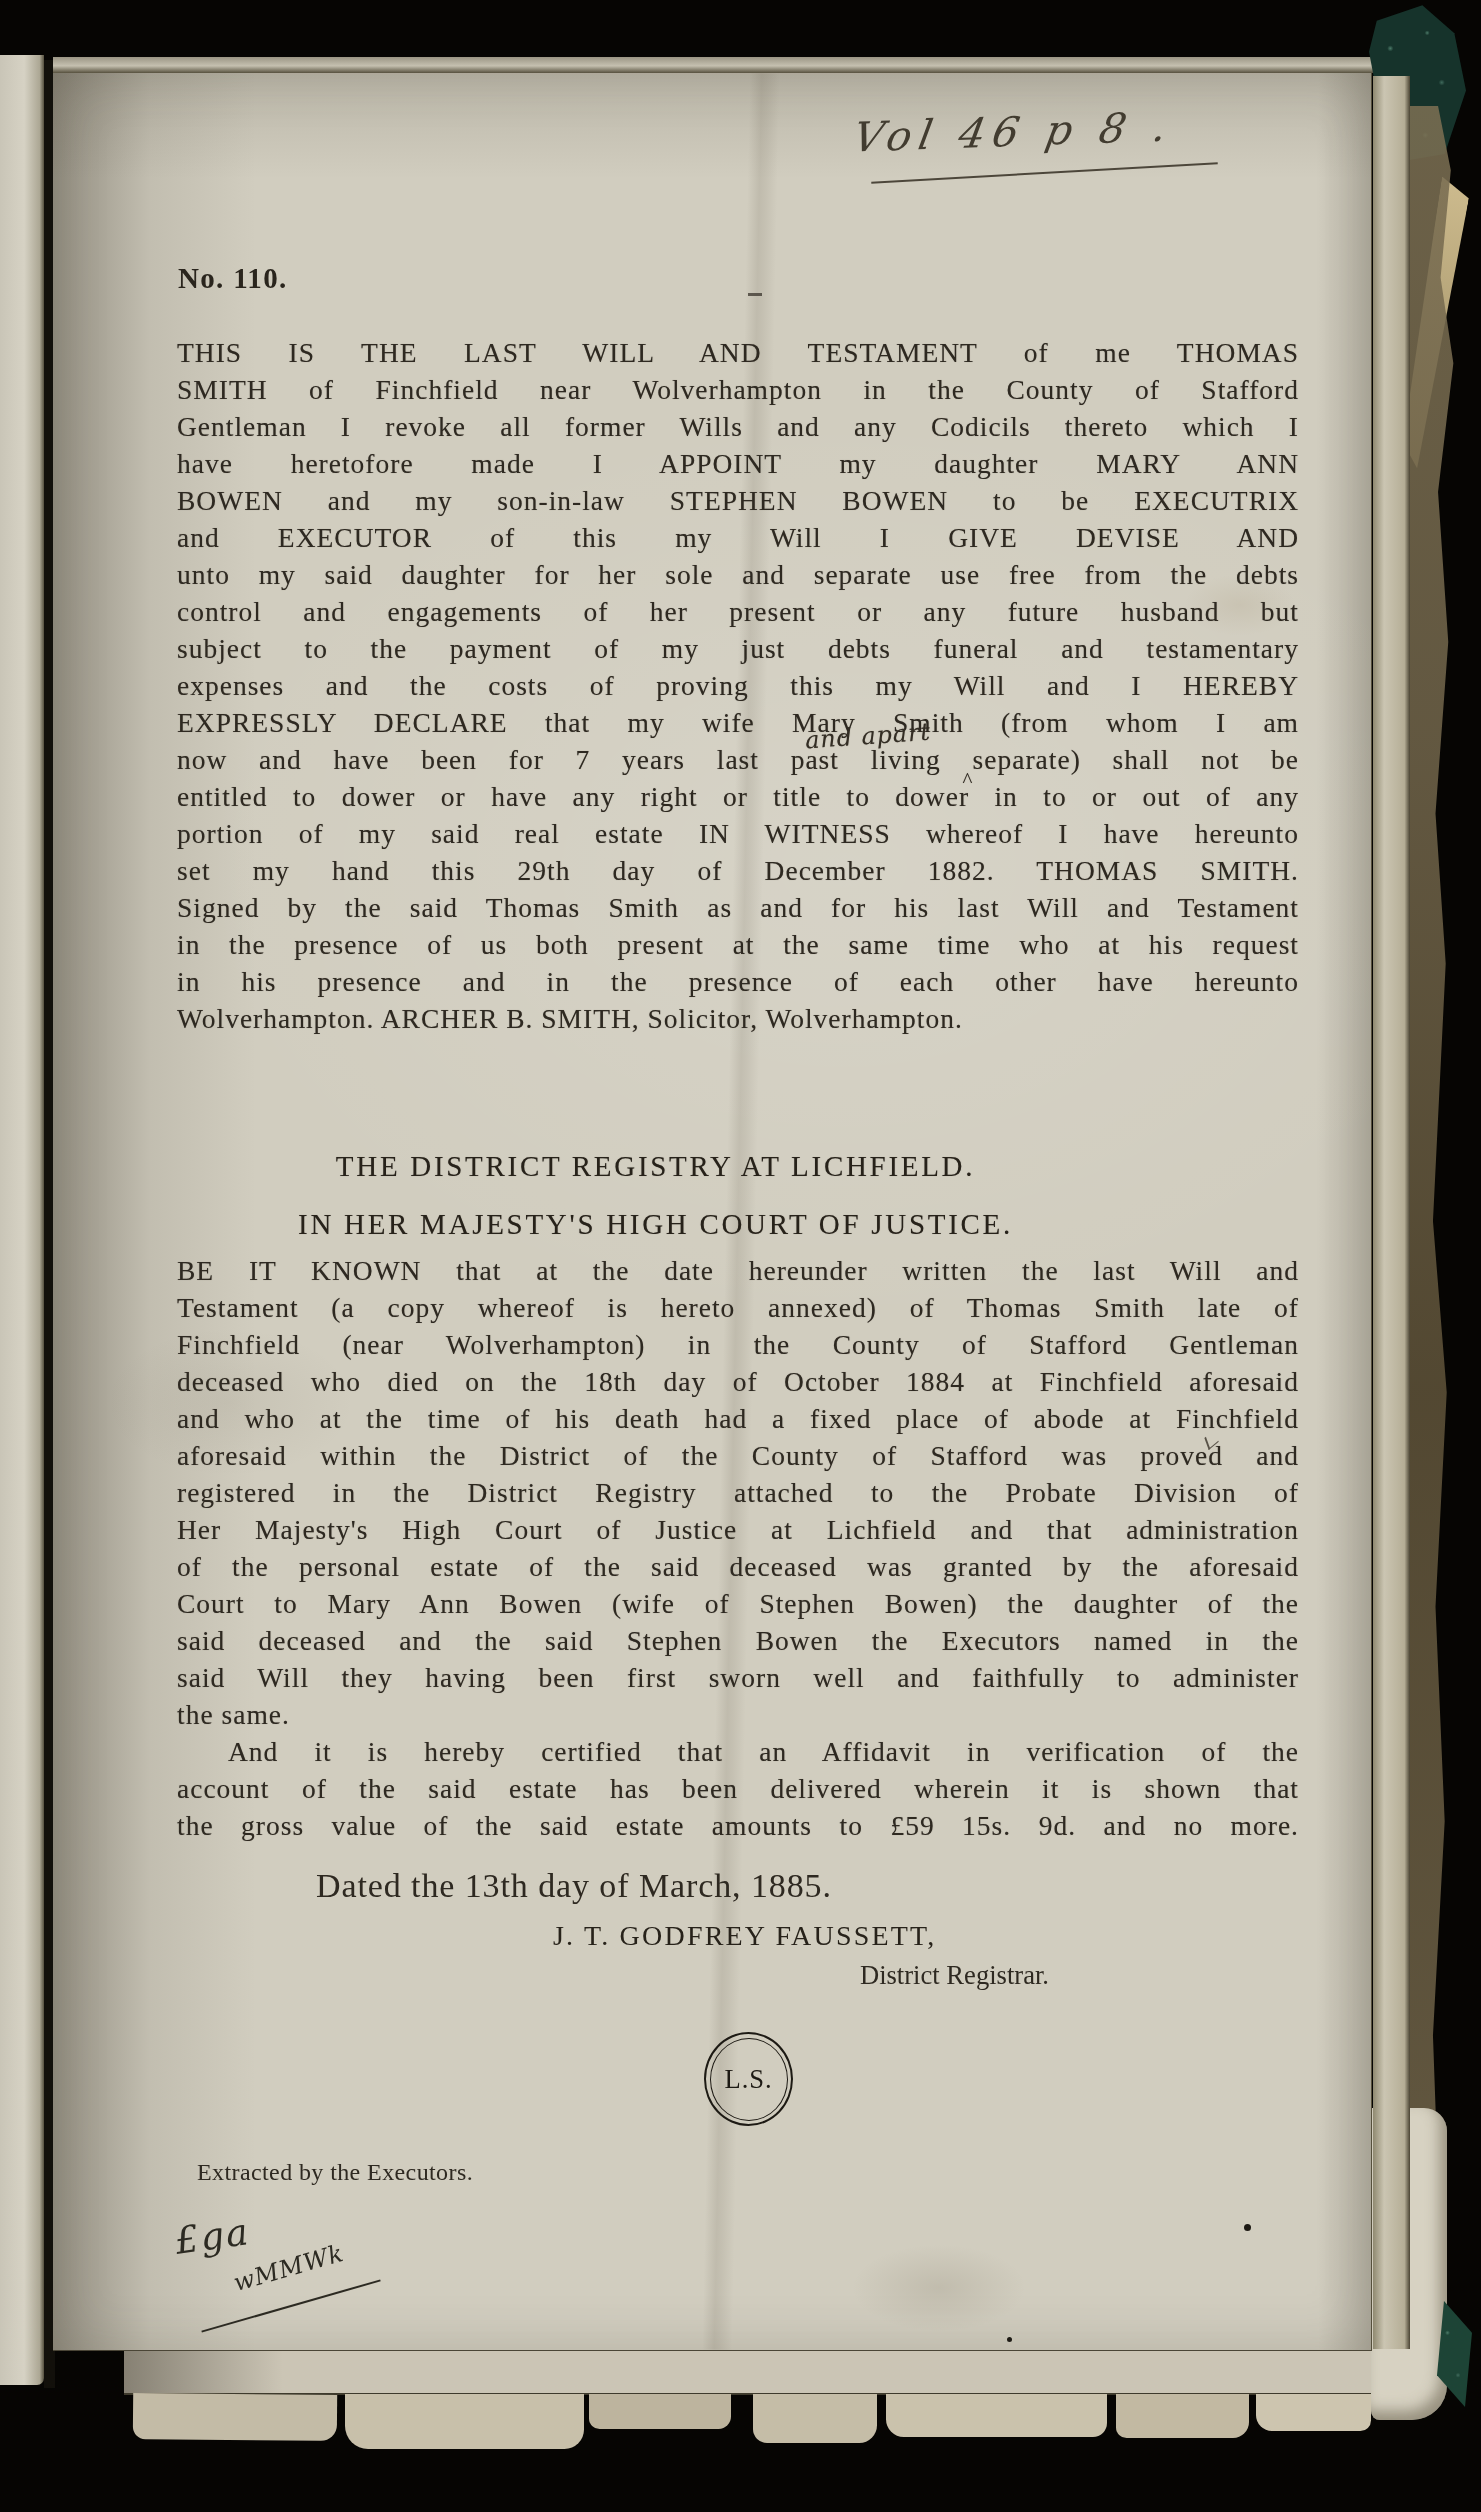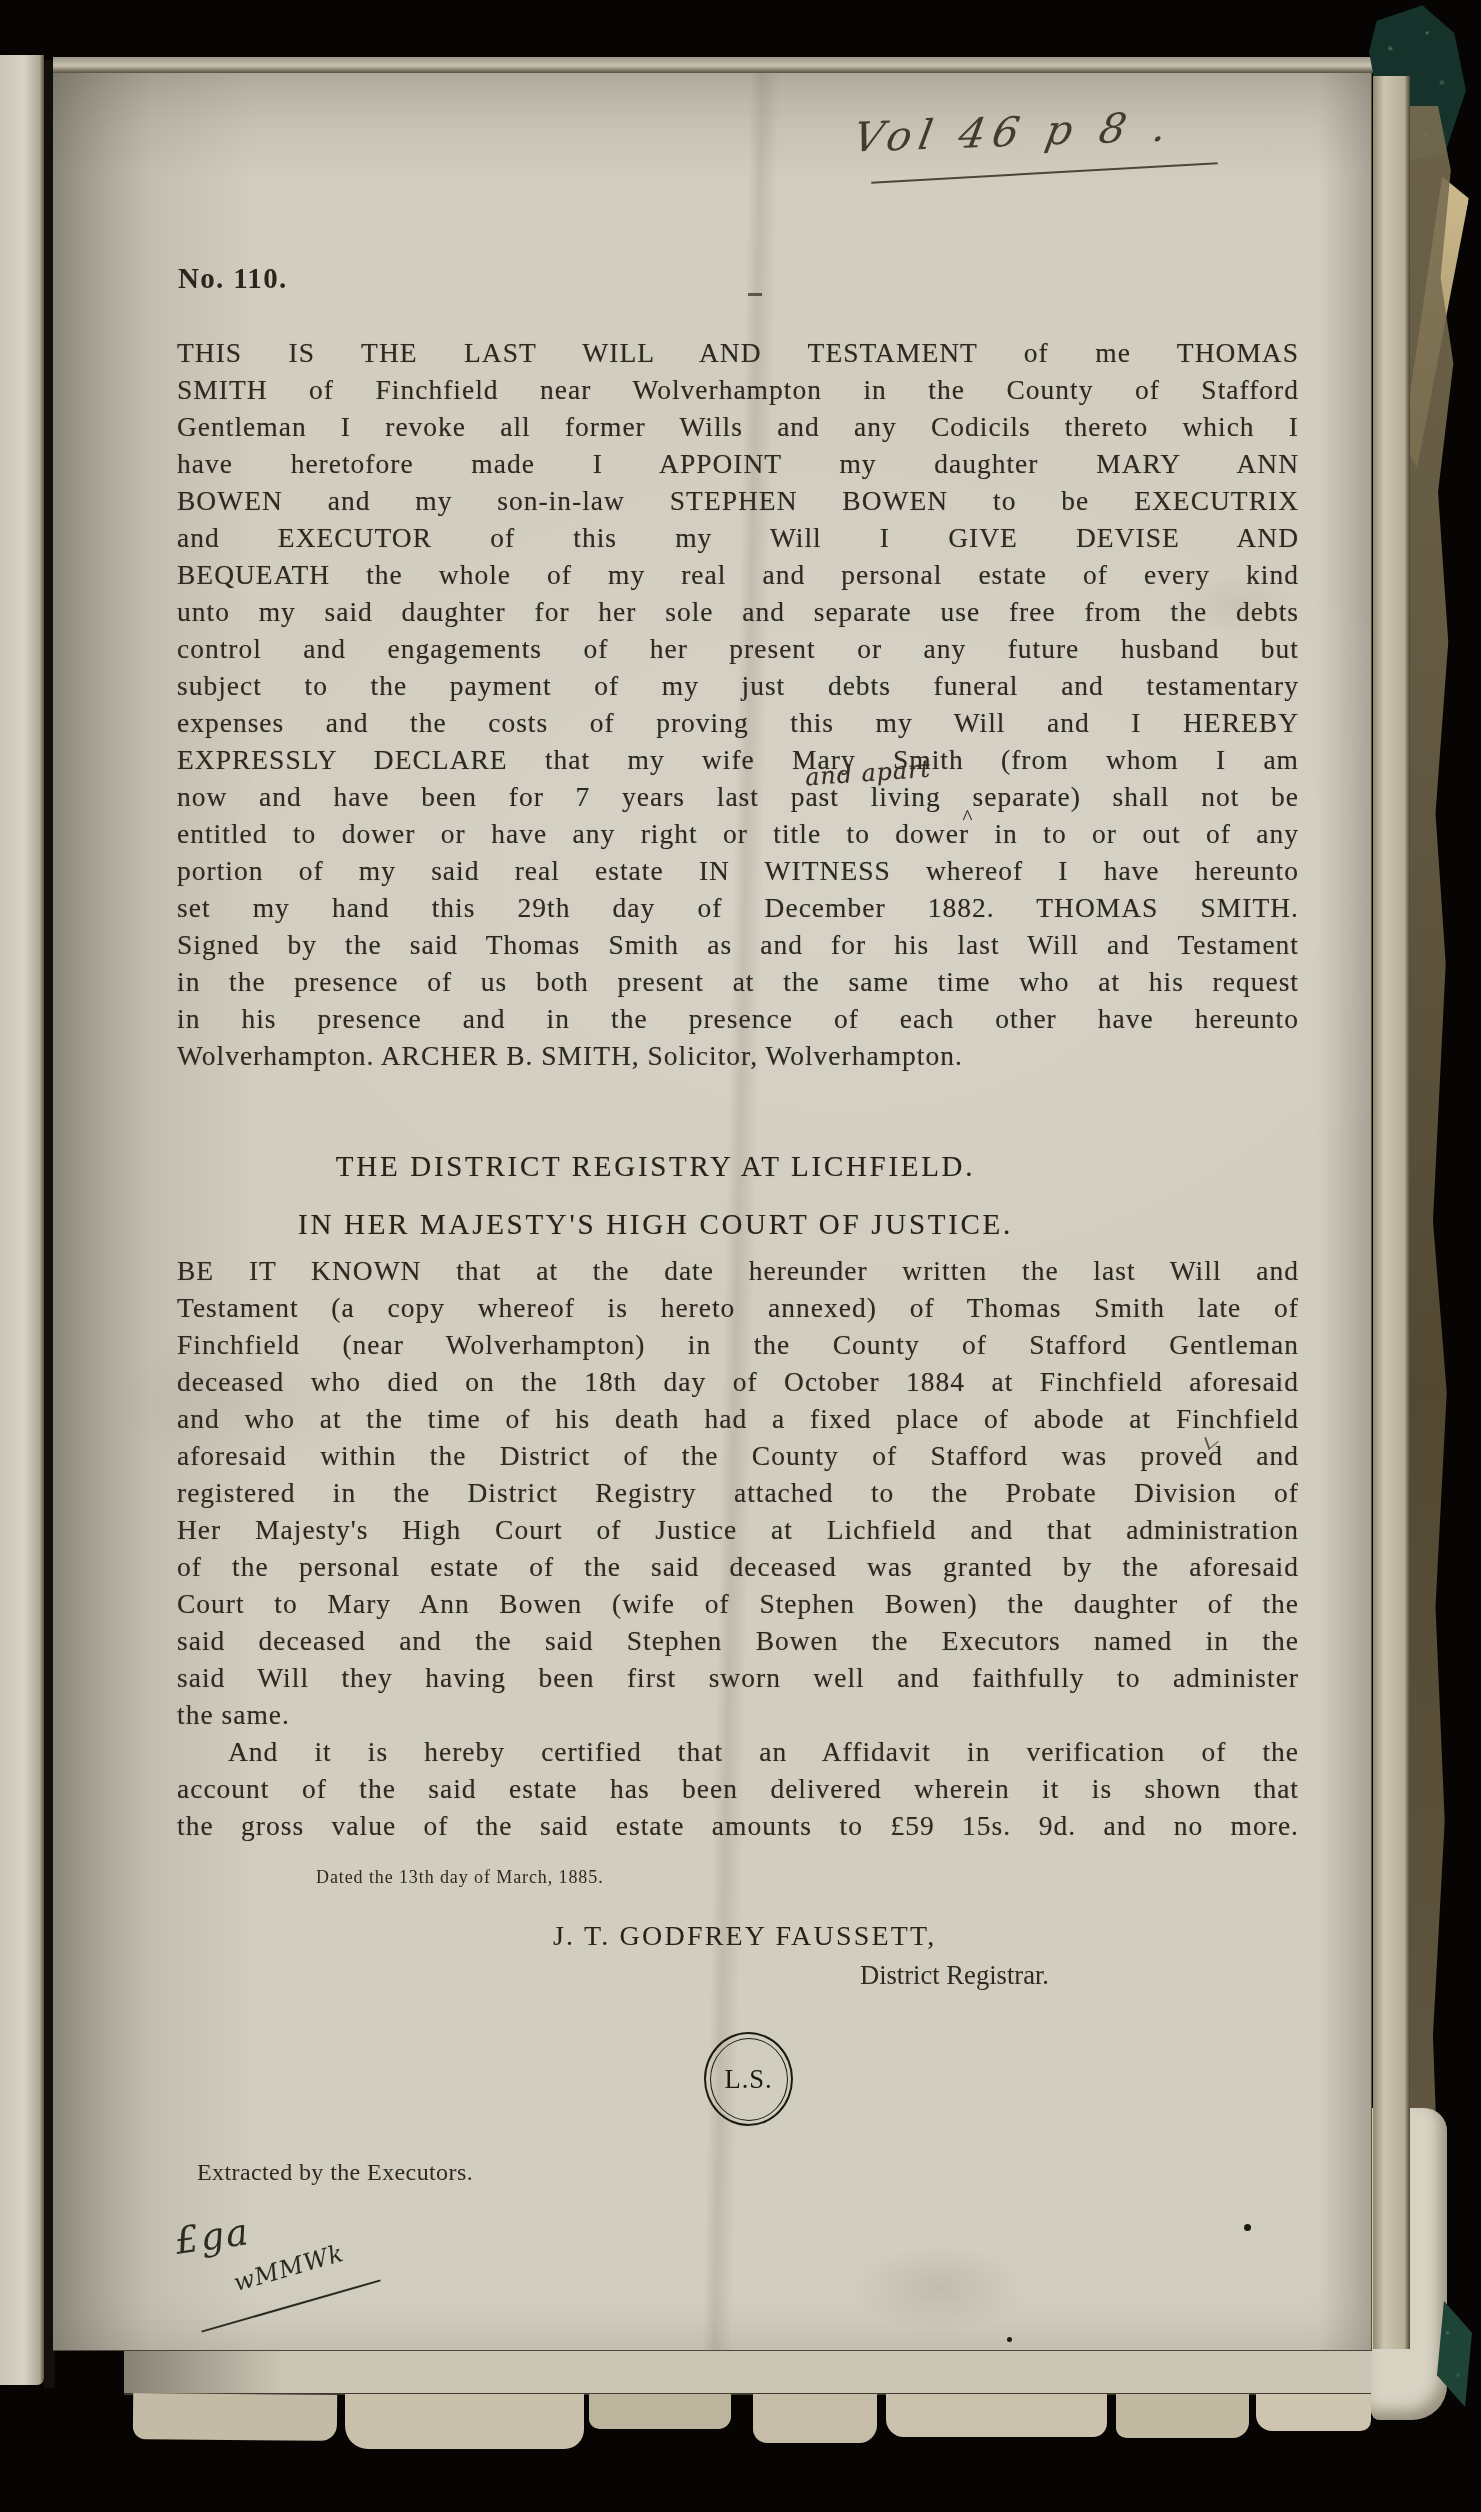--- a/index.html
+++ b/index.html
@@ -85,21 +85,21 @@
 
   .doc-number{position:absolute;left:125px;top:189px;font-size:29px;font-weight:700;
     letter-spacing:1.3px;color:#2a251d;}
   .no-dash{position:absolute;left:695px;top:220px;width:14px;height:2.7px;background:#2f2a22;opacity:.7;}
 
   .heading{position:absolute;left:124px;width:957px;text-align:center;font-size:29px;
     letter-spacing:2.7px;color:#27221a;text-shadow:0 0 0.9px rgba(46,41,33,.35);}
   .h1{top:1077px;}
   .h2{top:1135px;}
 
-  .dated{position:absolute;left:263px;top:1794px;font-size:18px;letter-spacing:0.9px;}
+  .dated{position:absolute;left:263px;top:1794px;font-size:34px;letter-spacing:0.9px;}
   .sig-name{position:absolute;left:500px;top:1847px;font-size:28px;letter-spacing:2.2px;color:#27221a;}
   .sig-title{position:absolute;left:782px;top:1887px;width:214px;text-align:right;font-size:26.6px;}
   .extracted{position:absolute;left:144px;top:2086px;font-size:24px;letter-spacing:0.4px;}
 
   .seal{position:absolute;left:651px;top:1959px;width:85px;height:90px;
     border:2.7px solid #1d1a14;border-radius:50%;}
   .seal-inner{position:absolute;left:3.5px;top:3.5px;right:3.5px;bottom:3.5px;
     border:1.8px solid #1d1a14;border-radius:50%;
     display:flex;align-items:center;justify-content:center;
     font-size:26.6px;letter-spacing:0.9px;color:#1d1a14;}
@@ -159,21 +159,20 @@
     <div class="doc-number">No. 110.</div>
     <div class="no-dash"></div>
 
     <div class="tblock" style="top:261px;">
       <div class="tline">THIS IS THE LAST WILL AND TESTAMENT of me THOMAS</div>
       <div class="tline">SMITH of Finchfield near Wolverhampton in the County of Stafford</div>
       <div class="tline">Gentleman I revoke all former Wills and any Codicils thereto which I</div>
       <div class="tline">have heretofore made I APPOINT my daughter MARY ANN</div>
       <div class="tline">BOWEN and my son-in-law STEPHEN BOWEN to be EXECUTRIX</div>
       <div class="tline">and EXECUTOR of this my Will I GIVE DEVISE AND</div>
-      <div class="tline">BEQUEATH the whole of my real and personal estate of every kind</div>
       <div class="tline">unto my said daughter for her sole and separate use free from the debts</div>
       <div class="tline">control and engagements of her present or any future husband but</div>
       <div class="tline">subject to the payment of my just debts funeral and testamentary</div>
       <div class="tline">expenses and the costs of proving this my Will and I HEREBY</div>
       <div class="tline">EXPRESSLY DECLARE that my wife Mary Smith (from whom I am</div>
       <div class="tline rel">
         <span>now and have been for 7 years last past living separate) shall not be</span>
         <span class="interline">and apart</span>
         <span class="caret">^</span>
       </div>

